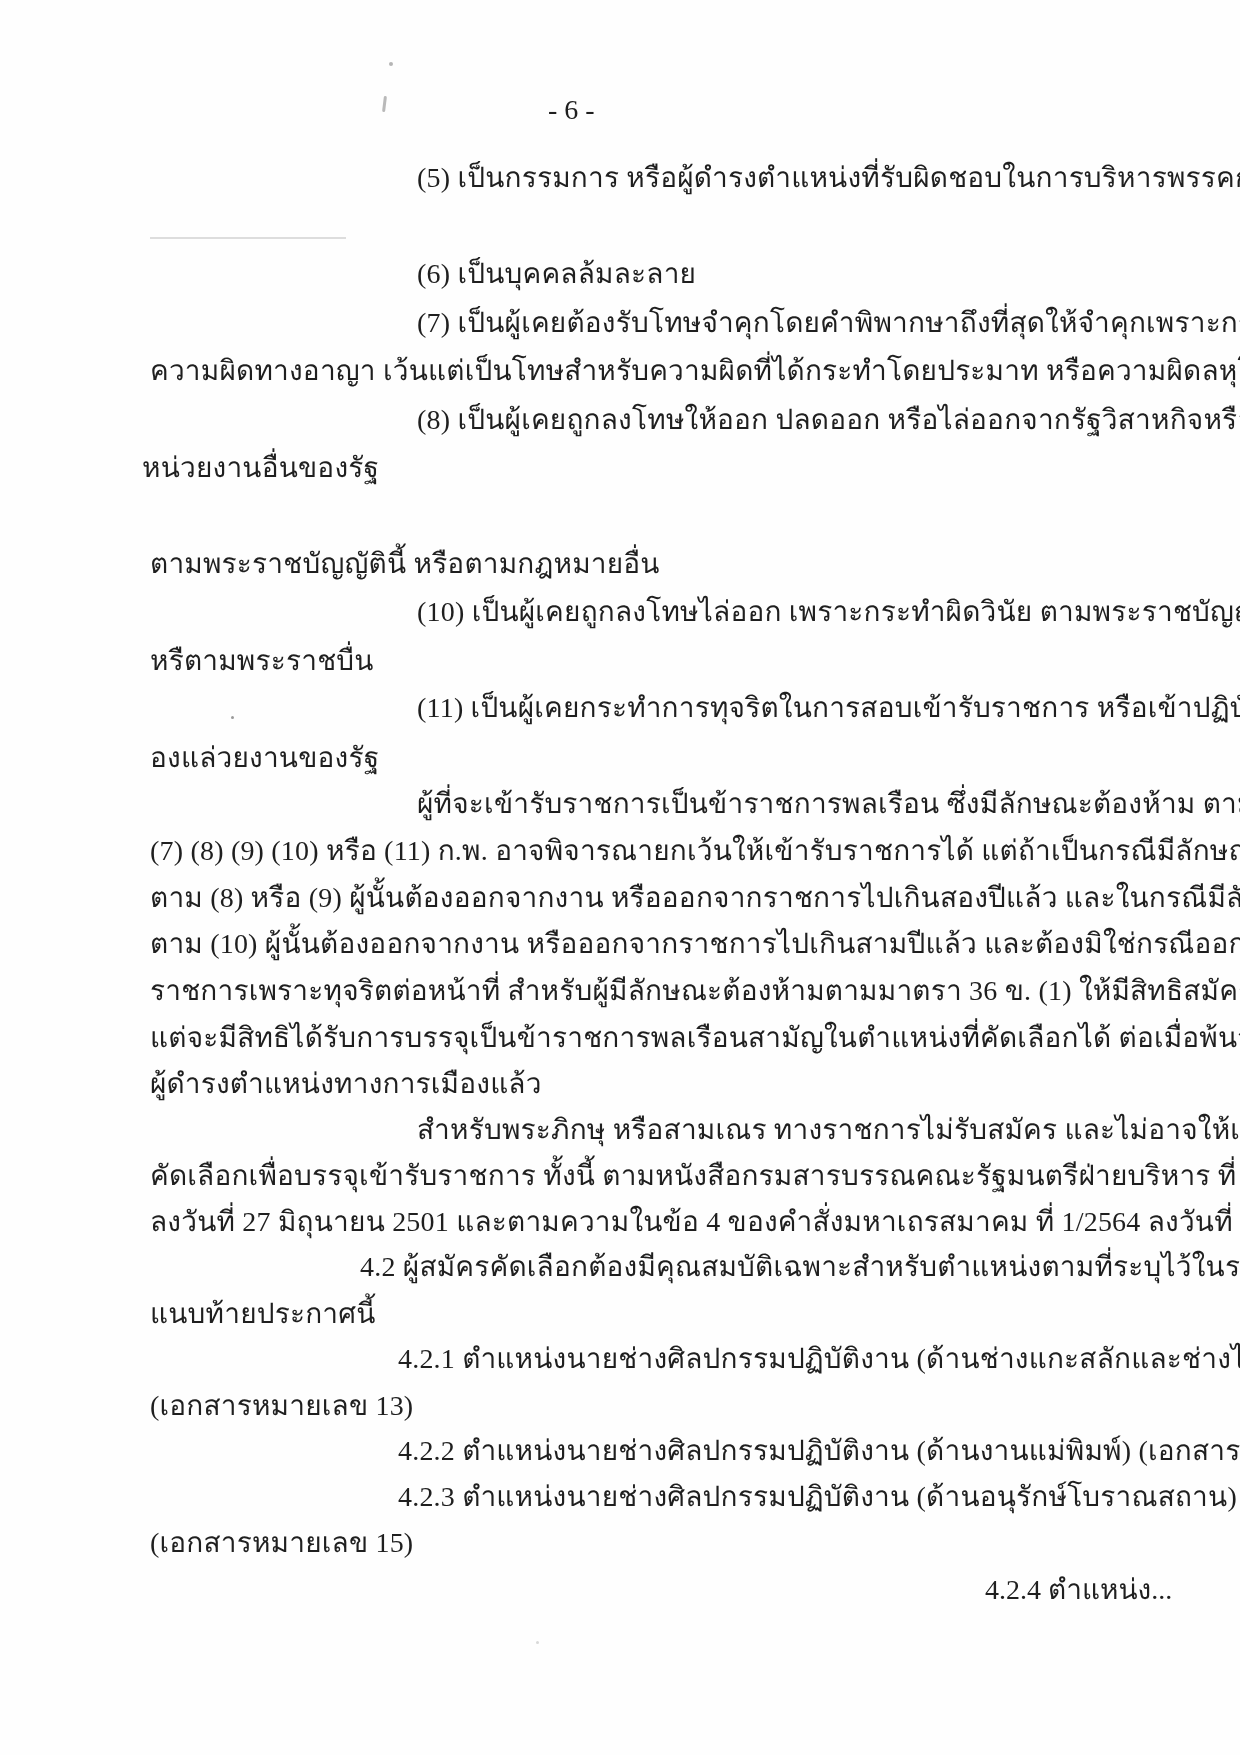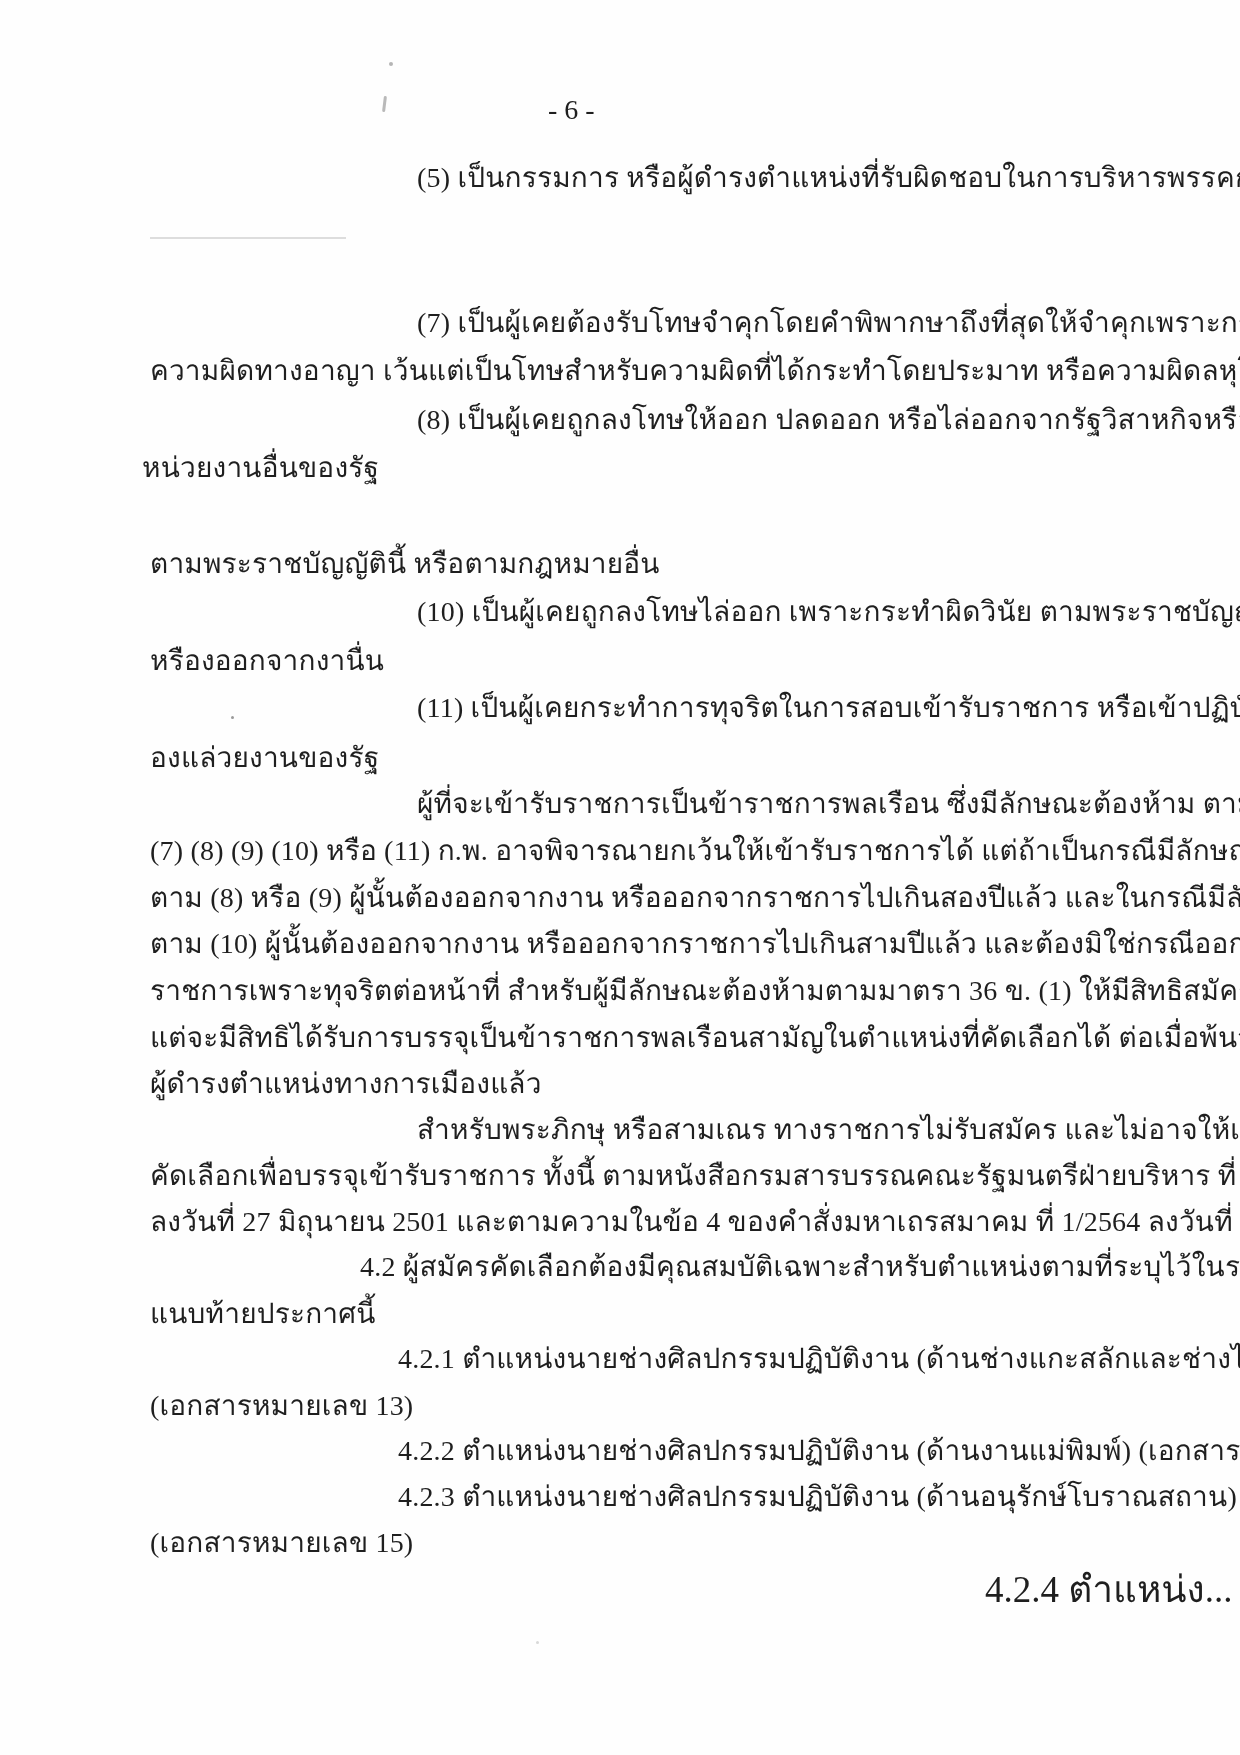--- a/index.html
+++ b/index.html
@@ -27,21 +27,21 @@
     position: absolute;
     left: 548px;
     top: 92px;
     font-size: 28px;
     line-height: 36px;
   }
   .footer-note {
     position: absolute;
     left: 985px;
     top: 1572px;
-    font-size: 37px;
+    font-size: 28px;
     line-height: 36px;
     white-space: nowrap;
   }
   
   .artifact { position: absolute; pointer-events: none; }
   .art-dot-top {
     left: 389px; top: 62px; width: 4px; height: 4px;
     background: #b5b5b5; border-radius: 50%;
   }
   .art-squiggle {
@@ -70,27 +70,28 @@
 
   <div class="page-number">- 6 -</div>
 
   <div class="artifact art-dot-top"></div>
   <div class="artifact art-squiggle"></div>
   <div class="artifact art-underline"></div>
   <div class="artifact art-dot-mid"></div>
   <div class="artifact art-dot-bottom"></div>
 
   <div class="ln" style="left:417px;top:160px">(5) เป็นกรรมการ หรือผู้ดำรงตำแหน่งที่รับผิดชอบในการบริหารพรรคการเมือง</div>
+  <div class="ln" style="left:417px;top:256px">(6) เป็นบุคคลล้มละลาย</div>
   <div class="ln" style="left:417px;top:305px">(7) เป็นผู้เคยต้องรับโทษจำคุกโดยคำพิพากษาถึงที่สุดให้จำคุกเพราะกระทำ</div>
   <div class="ln" style="left:150px;top:353px">ความผิดทางอาญา เว้นแต่เป็นโทษสำหรับความผิดที่ได้กระทำโดยประมาท หรือความผิดลหุโทษ</div>
   <div class="ln" style="left:417px;top:402px">(8) เป็นผู้เคยถูกลงโทษให้ออก ปลดออก หรือไล่ออกจากรัฐวิสาหกิจหรือ</div>
   <div class="ln" style="left:142px;top:450px">หน่วยงานอื่นของรัฐ</div>
   <div class="ln" style="left:150px;top:546px">ตามพระราชบัญญัตินี้ หรือตามกฎหมายอื่น</div>
   <div class="ln" style="left:417px;top:594px">(10) เป็นผู้เคยถูกลงโทษไล่ออก เพราะกระทำผิดวินัย ตามพระราชบัญญัตินี้</div>
-  <div class="ln" style="left:150px;top:643px">หรืองออกจากงานื่น</div>
+  <div class="ln" style="left:150px;top:643px">หรืตามพระราชบื่น</div>
   <div class="ln" style="left:417px;top:690px">(11) เป็นผู้เคยกระทำการทุจริตในการสอบเข้ารับราชการ หรือเข้าปฏิบัติงาน</div>
   <div class="ln" style="left:150px;top:740px">องแล่วยงานของรัฐ</div>
   <div class="ln" style="left:417px;top:786px">ผู้ที่จะเข้ารับราชการเป็นข้าราชการพลเรือน ซึ่งมีลักษณะต้องห้าม ตาม ข. (4) (6)</div>
   <div class="ln" style="left:150px;top:833px">(7) (8) (9) (10) หรือ (11) ก.พ. อาจพิจารณายกเว้นให้เข้ารับราชการได้ แต่ถ้าเป็นกรณีมีลักษณะต้องห้าม</div>
   <div class="ln" style="left:150px;top:880px">ตาม (8) หรือ (9) ผู้นั้นต้องออกจากงาน หรือออกจากราชการไปเกินสองปีแล้ว และในกรณีมีลักษณะต้องห้าม</div>
   <div class="ln" style="left:150px;top:926px">ตาม (10) ผู้นั้นต้องออกจากงาน หรือออกจากราชการไปเกินสามปีแล้ว และต้องมิใช่กรณีออกจากงาน หรือออกจาก</div>
   <div class="ln" style="left:150px;top:973px">ราชการเพราะทุจริตต่อหน้าที่ สำหรับผู้มีลักษณะต้องห้ามตามมาตรา 36 ข. (1) ให้มีสิทธิสมัครคัดเลือกได้</div>
   <div class="ln" style="left:150px;top:1020px">แต่จะมีสิทธิได้รับการบรรจุเป็นข้าราชการพลเรือนสามัญในตำแหน่งที่คัดเลือกได้ ต่อเมื่อพ้นจากการเป็น</div>
   <div class="ln" style="left:150px;top:1066px">ผู้ดำรงตำแหน่งทางการเมืองแล้ว</div>
   <div class="ln" style="left:417px;top:1112px">สำหรับพระภิกษุ หรือสามเณร ทางราชการไม่รับสมัคร และไม่อาจให้เข้ารับการ</div>

